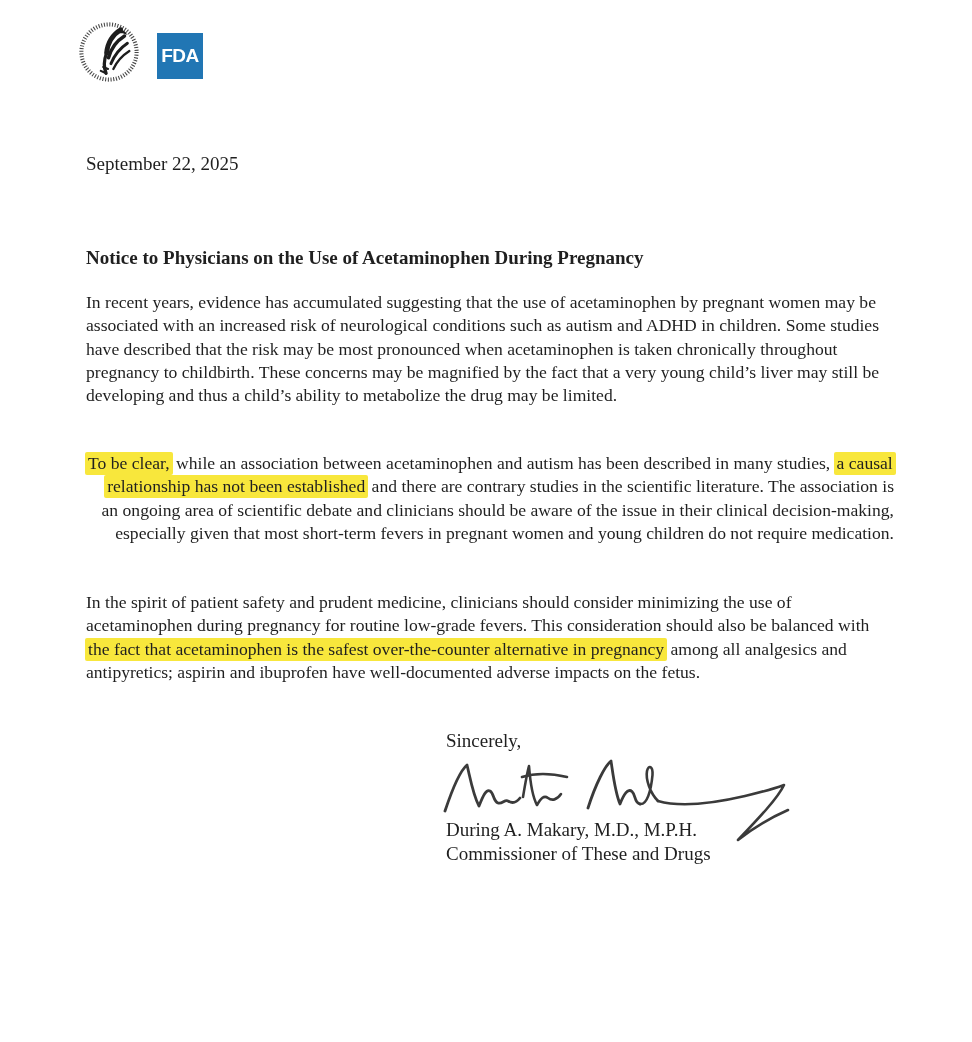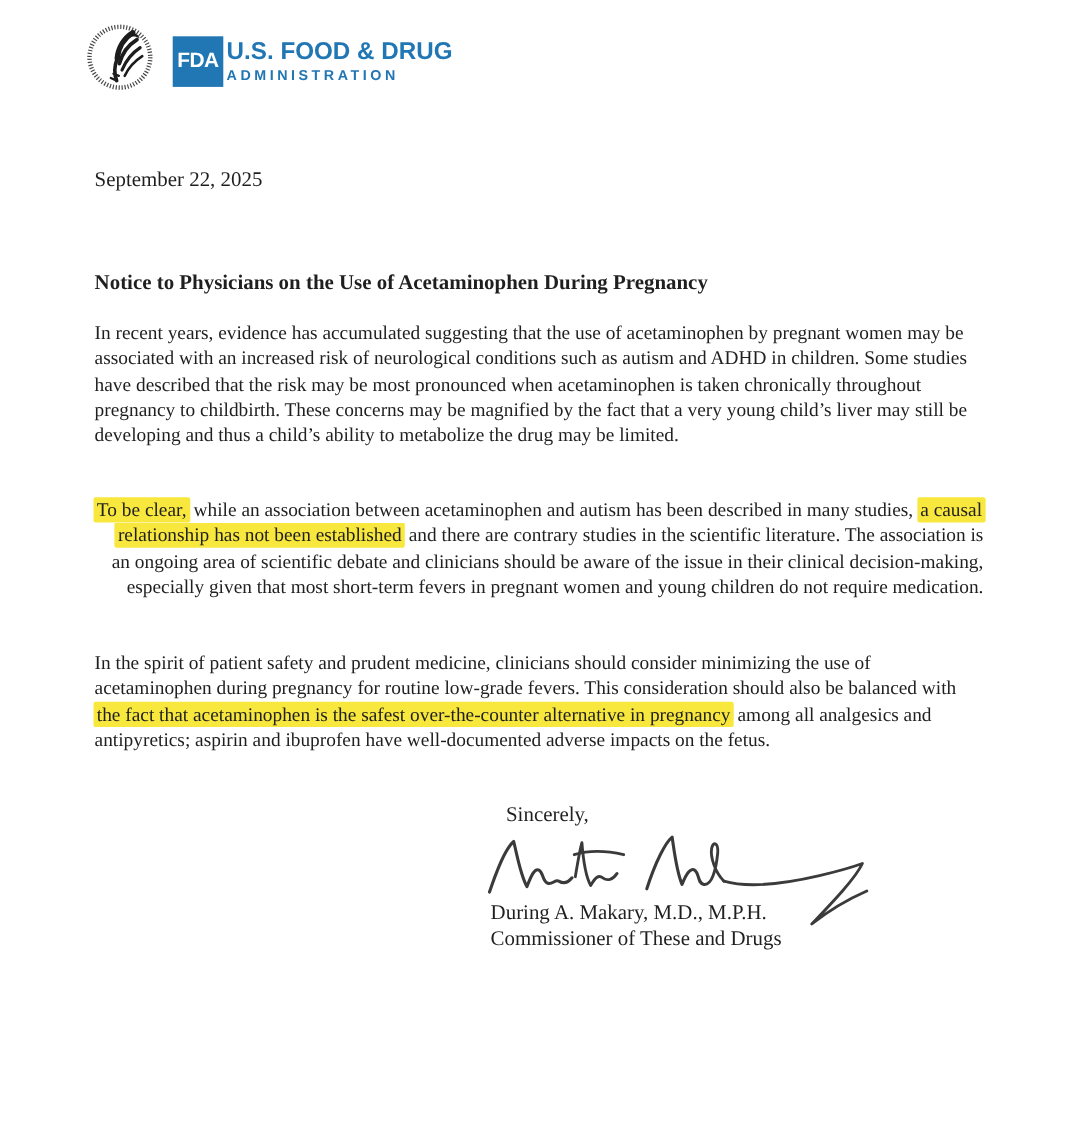--- a/index.html
+++ b/index.html
@@ -50,21 +50,21 @@
   mark{
     background:var(--highlight,#f8e73c);
     color:inherit;
     padding:1px 3px 2px;
     margin:0 -1px;
     border-radius:2px;
     -webkit-box-decoration-break:clone;
     box-decoration-break:clone;
   }
   
-  .closing{position:absolute;top:729px;left:460px;font-size:19px;line-height:24px;}
+  .closing{position:absolute;top:729px;left:446px;font-size:19px;line-height:24px;}
   .signature{
     position:absolute;top:753px;left:440px;width:360px;height:112px;
     pointer-events:none;z-index:3;
   }
   .sigblock{position:absolute;top:818px;left:446px;font-size:19px;line-height:24px;z-index:2;}
 </style>
 </head>
 <body>
 
 <div class="page">
@@ -79,24 +79,20 @@
       <path d="M29.5,33 C26.5,41 26.5,48 29,54" stroke-width="3.4"></path>
       <path d="M29,54 l-5.5,-2.5 M31,49.5 l-5,-2" stroke-width="2.2"></path>
     </g>
     <path d="M44,9 c3.5,0.5 6,2.5 6.5,5.5 c-2.5,-1.8 -5,-2.2 -7.5,-1.8 Z" fill="#1d1d1d"></path>
   </svg>
 
   <div class="fda-box">
     <span>FDA</span>
   </div>
 
-  <div class="wordmark">
-    <div class="wm1">U.S. FOOD &amp; DRUG</div>
-    <div class="wm2">ADMINISTRATION</div>
-  </div>
 
   <div class="date">September 22, 2025</div>
 
   <h1 class="heading">Notice to Physicians on the Use of Acetaminophen During Pregnancy</h1>
 
   <p class="body p1"><span>In recent years, evidence has accumulated suggesting that the use of acetaminophen by pregnant women may be associated with an increased risk of neurological conditions such as autism and ADHD in children. Some studies have described that the risk may be most pronounced when acetaminophen is taken chronically throughout pregnancy to childbirth. These concerns may be magnified by the fact that a very young child’s liver may still be developing and thus a child’s ability to metabolize the drug may be limited.</span></p>
 
   <p class="body p2"><mark>To be clear,</mark><span> while an association between acetaminophen and autism has been described in many studies, </span><mark>a causal relationship has not been established</mark><span> and there are contrary studies in the scientific literature. The association is an ongoing area of scientific debate and clinicians should be aware of the issue in their clinical decision-making, especially given that most short-term fevers in pregnant women and young children do not require medication.</span></p>
 
   <p class="body p3"><span>In the spirit of patient safety and prudent medicine, clinicians should consider minimizing the use of acetaminophen during pregnancy for routine low-grade fevers. This consideration should also be balanced with </span><mark>the fact that acetaminophen is the safest over-the-counter alternative in pregnancy</mark><span> among all analgesics and antipyretics; aspirin and ibuprofen have well-documented adverse impacts on the fetus.</span></p>

